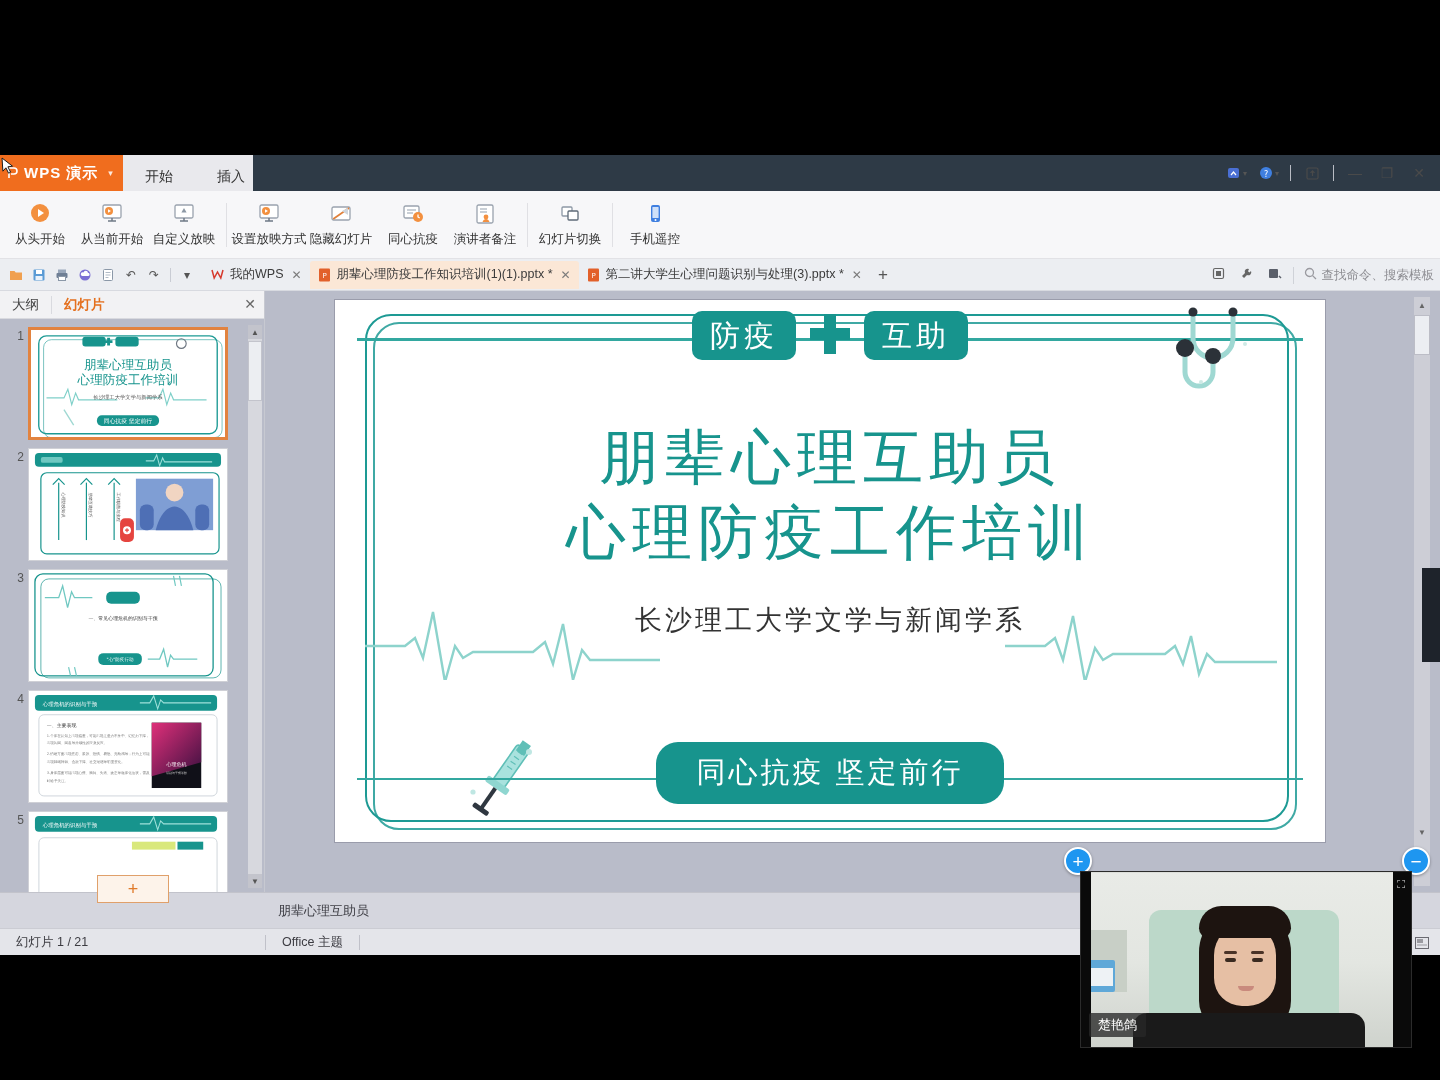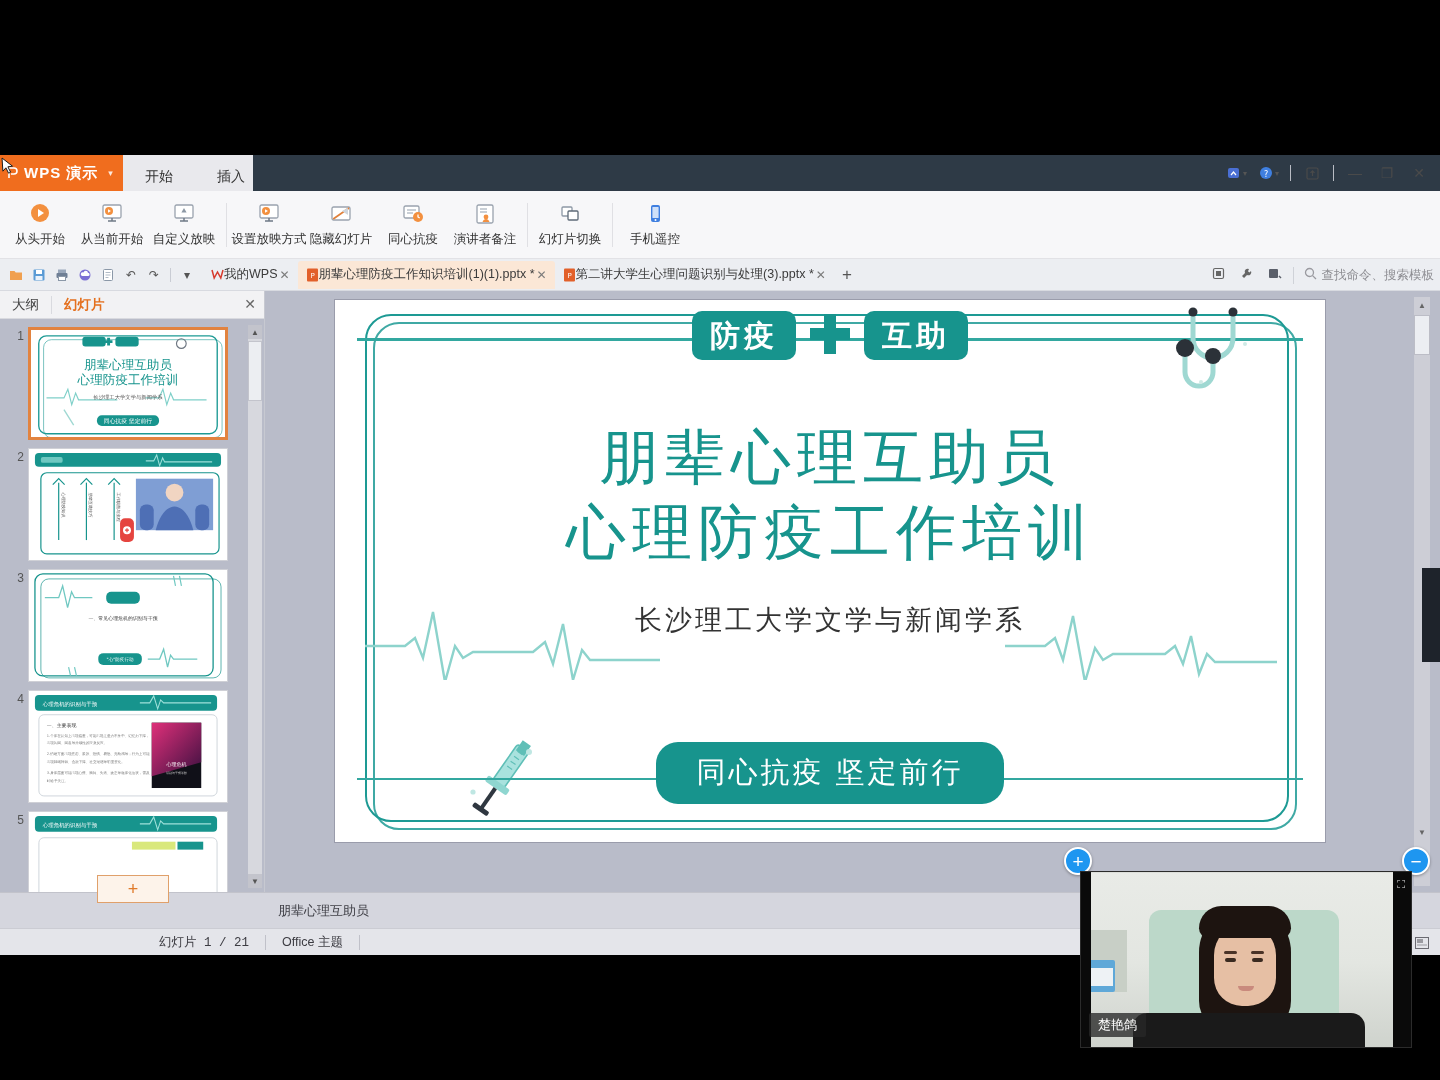--- a/index.html
+++ b/index.html
@@ -66,21 +66,21 @@
   
   .tabstrip {
     height:32px; background:#eceef2; display:flex; align-items:center;
     border-bottom:1px solid #d8dae0; position:relative;
   }
   .qat { display:flex; align-items:center; gap:3px; padding-left:6px; }
   .qat .qi { width:20px; height:22px; display:flex; align-items:center; justify-content:center; font-size:12px; color:#555; }
   .qat .qsep { width:1px; height:14px; background:#c9ccd4; margin:0 3px; }
   .ftabs { display:flex; align-items:center; height:32px; margin-left:6px; }
   .ftab {
-    height:28px; display:flex; align-items:center; padding:0 8px 0 8px;
+    height:28px; display:flex; align-items:center; gap:6px; padding:0 8px 0 8px;
     font-size:12.5px; color:#3b3b3b; white-space:nowrap; border-radius:3px 3px 0 0;
     max-width:300px;
   }
   .ftab .tlabel{ overflow:hidden; text-overflow:ellipsis; }
   .ftab.active { background:#fbe7d6; }
   .ftab .xc { font-size:12px; color:#7a7a7a; margin-left:2px; }
   .ftab .tico { width:13px; height:14px; display:inline-block; }
   .ftab-add { font-size:17px; color:#555; padding:0 8px; }
   .tab-right { position:absolute; right:6px; top:0; height:32px; display:flex; align-items:center; gap:8px; }
   .tab-right .ti { font-size:12px; color:#555; width:20px; text-align:center; }
@@ -125,21 +125,21 @@
     position:absolute; left:30px; top:14px; right:36px; bottom:20px;
     border:2.5px solid #1d9a94; border-radius:26px;
   }
   .slide-frame2 {
     position:absolute; left:38px; top:22px; right:28px; bottom:12px;
     border:2.5px solid #1d9a94; border-radius:26px; opacity:.85;
   }
   .hdr-line { position:absolute; top:38px; left:22px; right:22px; height:2.5px; background:#33a8a0; }
   .hdr-chips { position:absolute; top:6px; left:0; right:0; display:flex; justify-content:center; align-items:center; gap:0; }
   .chip {
-    background:#17948d; color:#fff; font-size:30px; font-weight:bold; letter-spacing:4px;
+    background:#17948d; color:#fff; font-size:30px; font-weight:normal; letter-spacing:4px;
     padding:6px 18px; border-radius:10px; line-height:1.25;
   }
   .plus-sign { color:#17948d; font-size:54px; font-weight:bold; line-height:.8; margin:0 6px; }
   .stetho { position:absolute; right:62px; top:6px; width:96px; height:110px; }
   .big-title {
     position:absolute; left:0; right:0; top:120px; text-align:center;
     color:#17948d; font-size:60px; line-height:1.25; letter-spacing:6px;
     font-family:"DejaVu Sans","Liberation Sans",sans-serif;
   }
   .subtitle {
@@ -725,21 +725,21 @@
         </div>
       </div>
     </div>
 
     <div class="notespane">
       <div class="newslide-btn">+</div>
       <span class="notes-text">朋辈心理互助员</span>
     </div>
 
     <div class="statusbar">
-      <span class="sb-item" style="width:265px; text-align:right;font-family:Liberation Mono, monospace;">幻灯片 1 / 21</span>
+      <span class="sb-item" style="width:265px; text-align:left;">幻灯片 1 / 21</span>
       <span class="sb-sep"></span>
       <span class="sb-item">Office 主题</span>
       <span class="sb-sep"></span>
       <span class="sb-right">
         <span class="sb-ico">
           <svg width="14" height="12" viewBox="0 0 14 12">
               <rect x="0.5" y="1" width="9" height="8" rx="1" stroke="#6b6b72" fill="none"></rect>
               <path d="M2.5 3h5M2.5 5h5" stroke="#9a9aa0"></path>
             </svg>
         </span>

